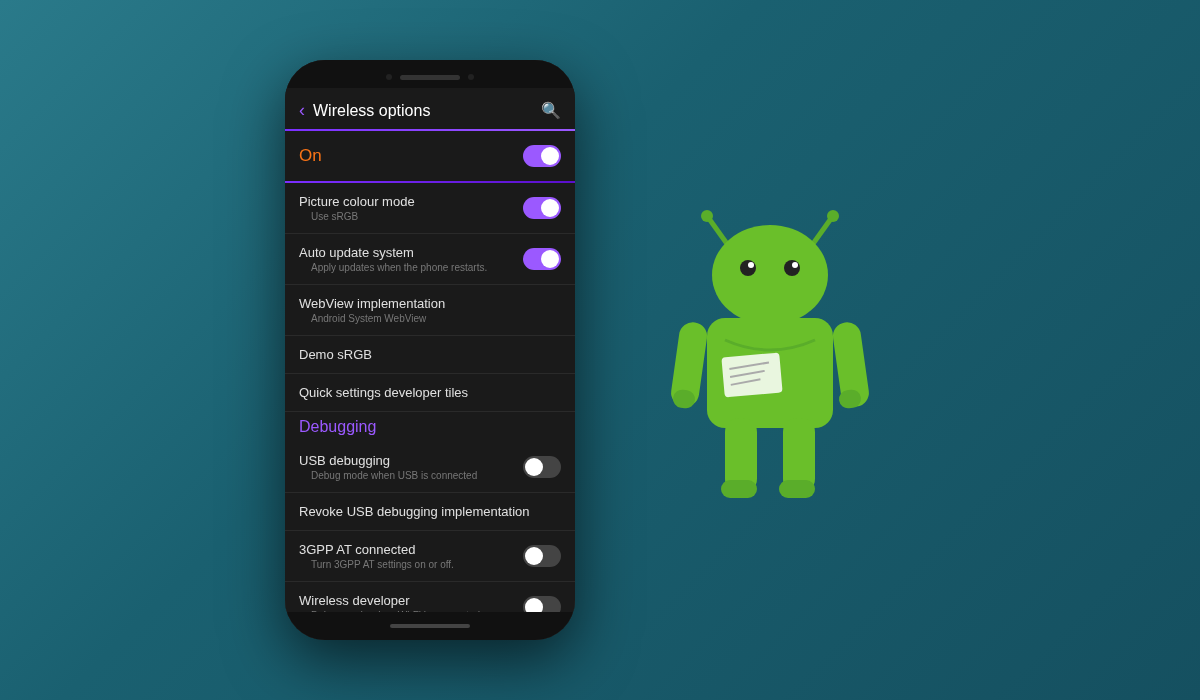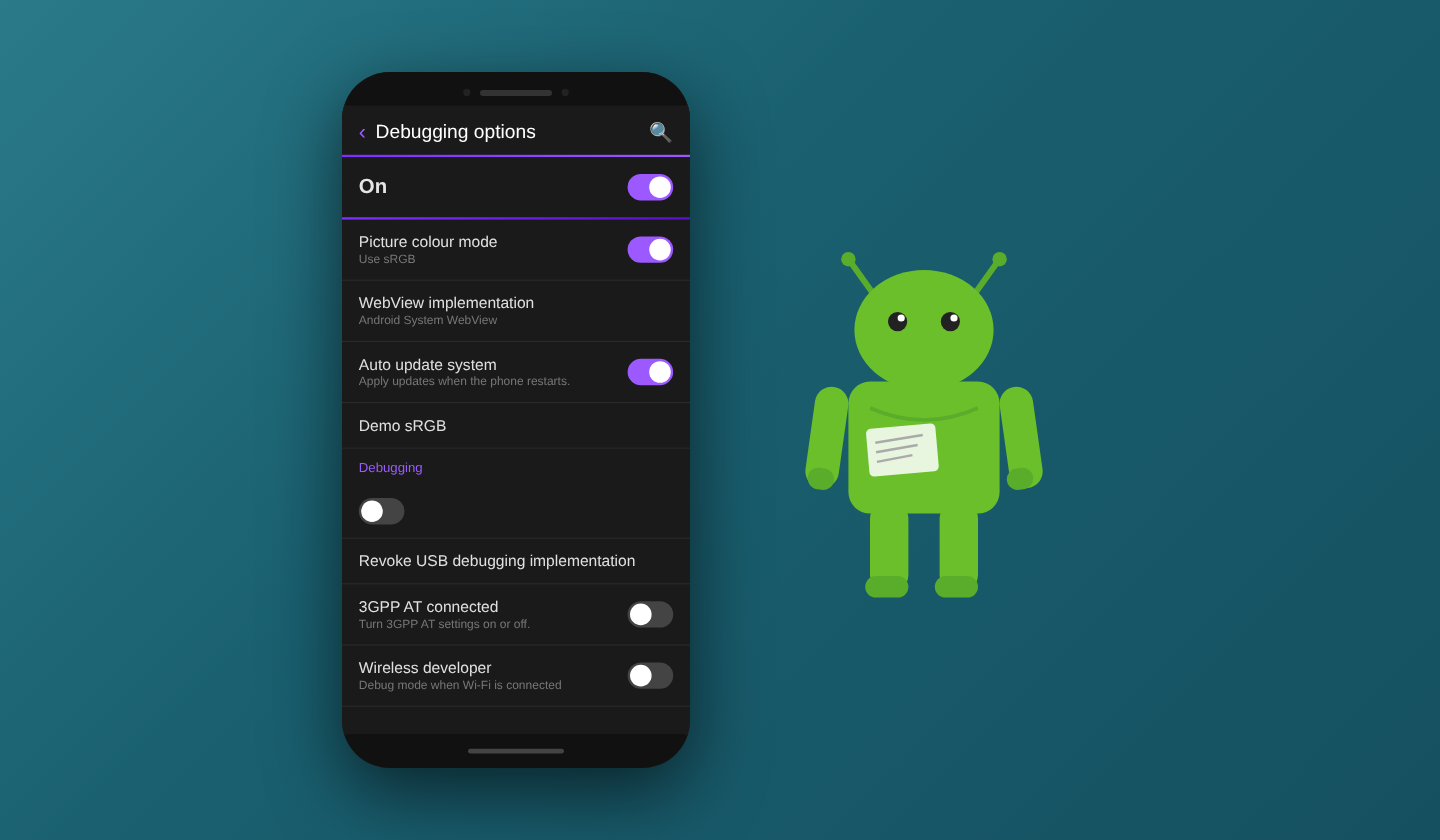--- a/index.html
+++ b/index.html
@@ -105,23 +105,23 @@
     .on-row {
       background: #1a1a1a;
       padding: 14px 14px;
       display: flex;
       align-items: center;
       justify-content: space-between;
       flex-shrink: 0;
     }
 
     .on-label {
-      color: #e5e5e5;
+      color: #f97316;
       font-size: 17px;
-      font-weight: 700;
+      font-weight: 400;
     }
 
     .on-divider {
       height: 2px;
       background: linear-gradient(90deg, #7b2fff, #5a0fcc);
       flex-shrink: 0;
     }
 
     
     .settings-list {
@@ -146,30 +146,31 @@
     .setting-title {
       color: #e0e0e0;
       font-size: 13px;
       font-weight: 400;
     }
 
     .setting-subtitle {
       color: #777;
       font-size: 10px;
       margin-top: 2px;
+      margin-left: 12px;
     }
 
     .section-header {
       padding: 6px 14px;
       background: #1a1a1a;
     }
 
     .section-header-text {
       color: #9b59ff;
-      font-size: 11px;
+      font-size: 16px;
       font-weight: 500;
     }
 
     
     .toggle {
       width: 38px;
       height: 22px;
       border-radius: 11px;
       position: relative;
       flex-shrink: 0;
@@ -243,21 +244,21 @@
     <div class="phone-notch-bar">
       <div class="notch-dot"></div>
       <div class="notch-pill"></div>
       <div class="notch-dot"></div>
     </div>
 
     <div class="phone-screen">
 
       <div class="screen-header">
         <span class="back-arrow">‹</span>
-        <span class="header-title">Debugging options</span>
+        <span class="header-title">Wireless options</span>
         <span class="search-icon">🔍</span>
       </div>
       <div class="header-divider"></div>
 
       <div class="on-row">
         <span class="on-label">On</span>
         <div class="toggle on">
           <div class="toggle-knob"></div>
         </div>
       </div>
@@ -269,40 +270,49 @@
             <div class="setting-text">
               <div class="setting-title">Picture colour mode</div>
               <div class="setting-subtitle">Use sRGB</div>
             </div>
             <div class="toggle on">
               <div class="toggle-knob"></div>
             </div>
           </div>
           <div class="setting-row">
             <div class="setting-text">
+              <div class="setting-title">Auto update system</div>
+              <div class="setting-subtitle">Apply updates when the phone restarts.</div>
+            </div>
+            <div class="toggle on">
+              <div class="toggle-knob"></div>
+            </div>
+          </div>
+          <div class="setting-row">
+            <div class="setting-text">
               <div class="setting-title">WebView implementation</div>
               <div class="setting-subtitle">Android System WebView</div>
             </div>
           </div>
           <div class="setting-row">
             <div class="setting-text">
-              <div class="setting-title">Auto update system</div>
-              <div class="setting-subtitle">Apply updates when the phone restarts.</div>
-            </div>
-            <div class="toggle on">
-              <div class="toggle-knob"></div>
-            </div>
-          </div>
-          <div class="setting-row">
-            <div class="setting-text">
               <div class="setting-title">Demo sRGB</div>
             </div>
           </div>
+          <div class="setting-row">
+            <div class="setting-text">
+              <div class="setting-title">Quick settings developer tiles</div>
+            </div>
+          </div>
           <div class="section-header"><span class="section-header-text">Debugging</span></div>
           <div class="setting-row">
+            <div class="setting-text">
+              <div class="setting-title">USB debugging</div>
+              <div class="setting-subtitle">Debug mode when USB is connected</div>
+            </div>
             <div class="toggle off">
               <div class="toggle-knob"></div>
             </div>
           </div>
           <div class="setting-row">
             <div class="setting-text">
               <div class="setting-title">Revoke USB debugging implementation</div>
             </div>
           </div>
           <div class="setting-row">

